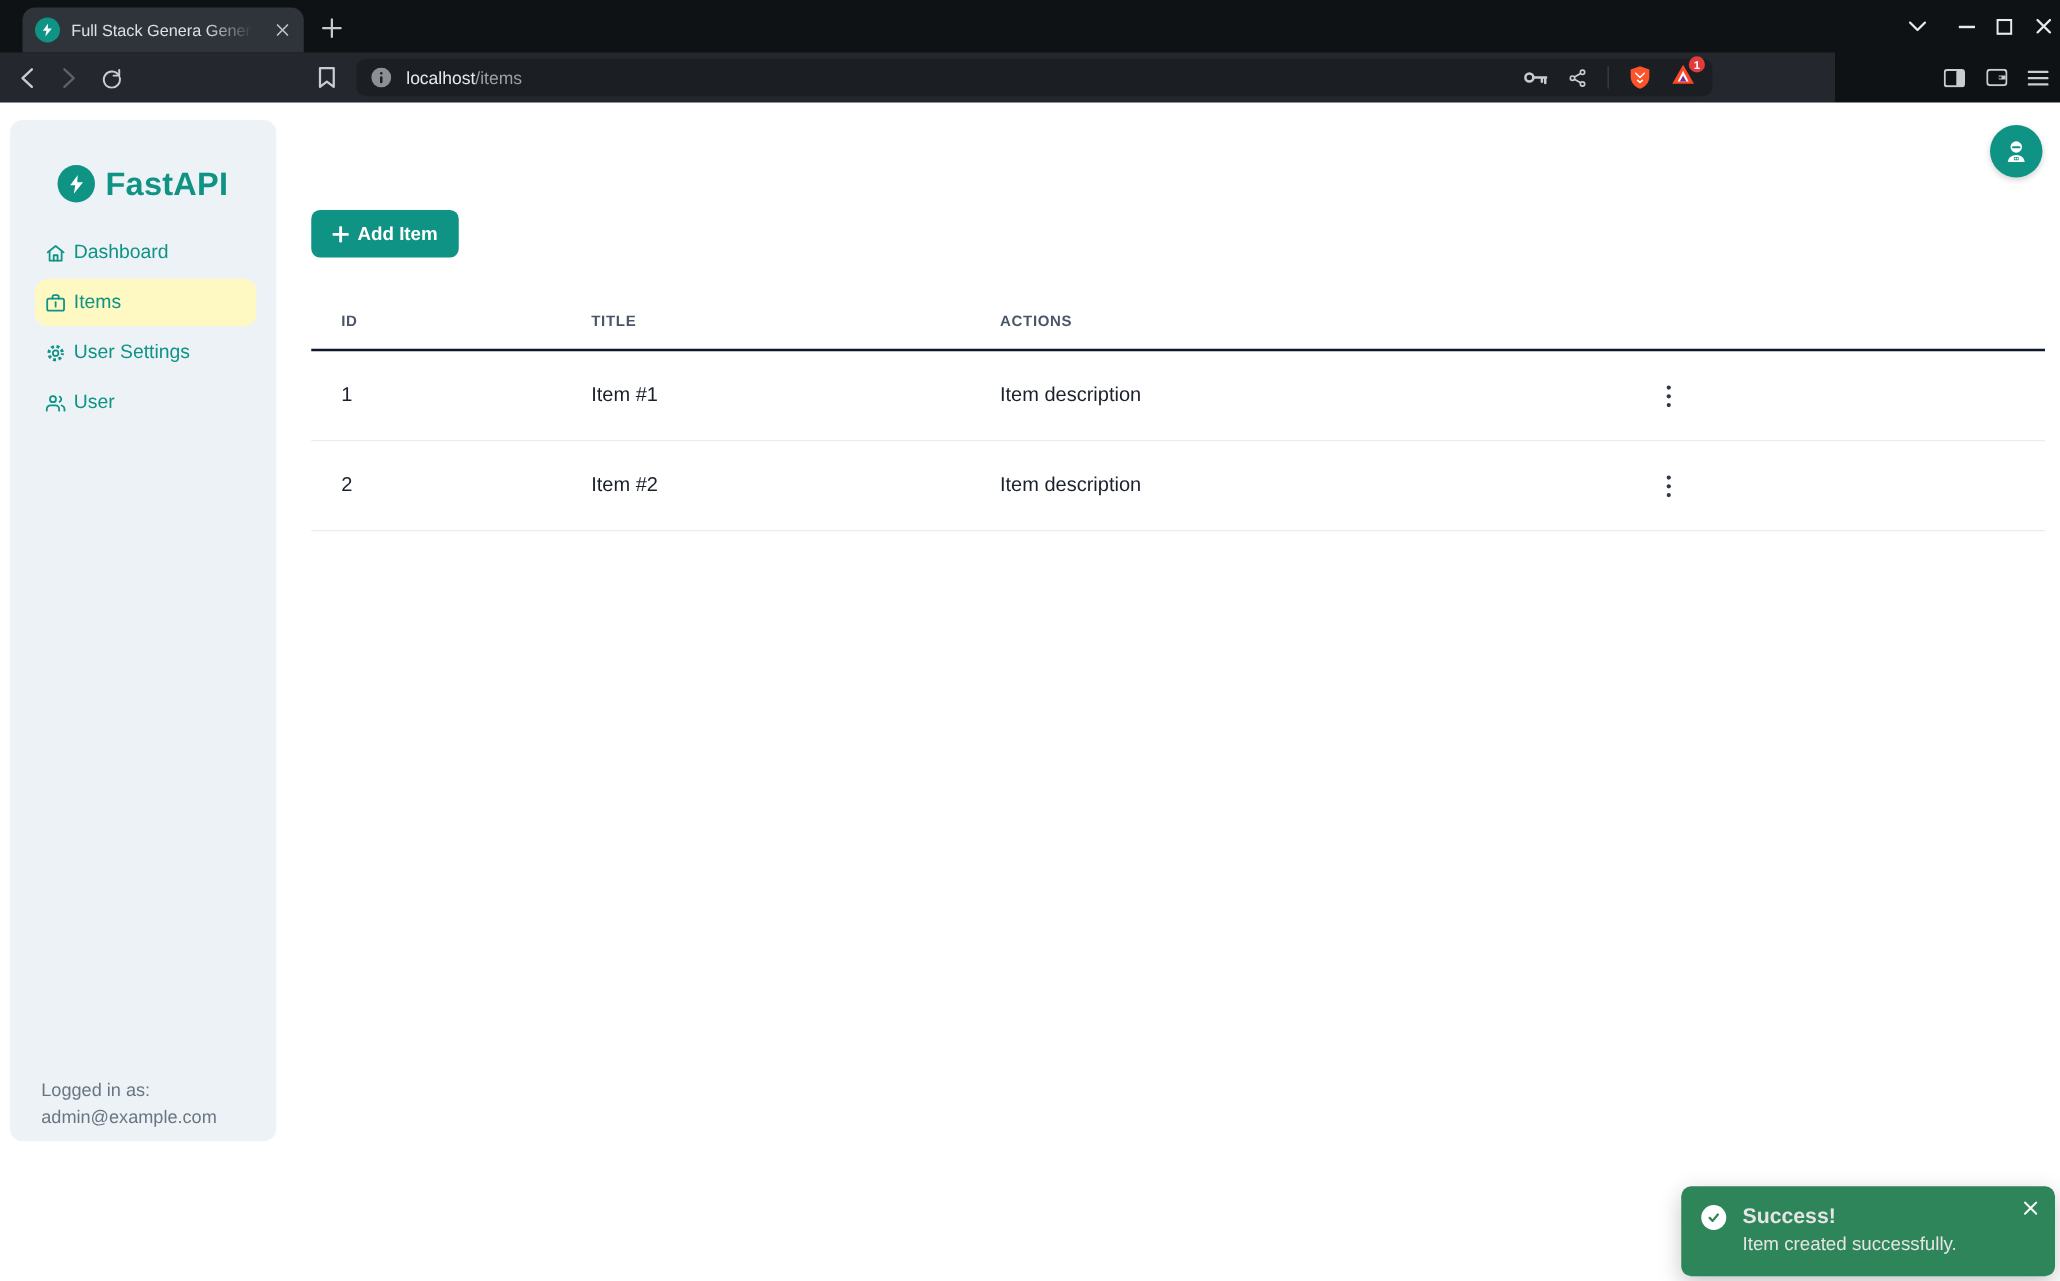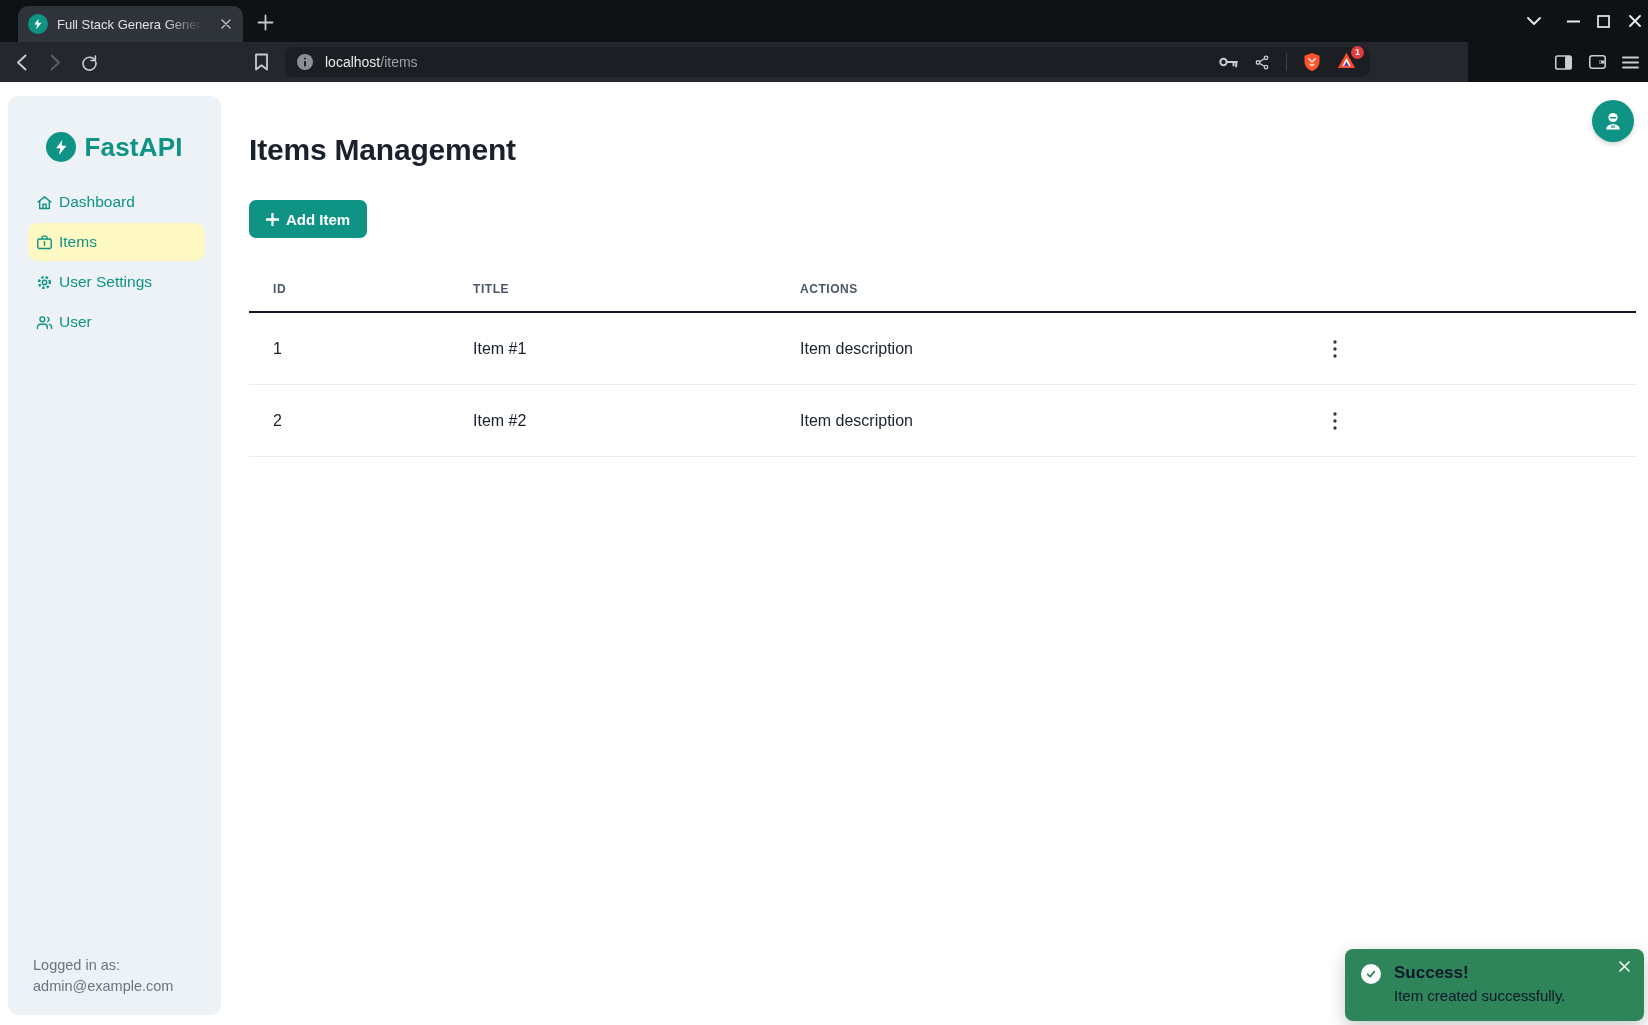--- a/index.html
+++ b/index.html
@@ -36,50 +36,50 @@
   .rewards-wrap { position:relative; }
   .badge { position:absolute; top:-6px; right:-8px; min-width:13px; height:13px; padding:0 3px;
            background:var(--badge-red,#E23B3B); border-radius:7px; color:#fff; font-size:9px; font-weight:bold;
            display:flex; align-items:center; justify-content:center; }
   .tr-icon { position:absolute; top:8px; width:24px; height:24px; display:flex; align-items:center; justify-content:center; }
   .tr-panel { left:1551px; } .tr-wallet { left:1585px; } .tr-menu { left:1618px; }
 
   
   .page { position:absolute; left:0; top:82px; width:1648px; height:943px; background:#fff; }
 
-  .sidebar { position:absolute; left:8px; top:14px; width:213px; height:919px; background:#EDF2F7; border-radius:10px; }
+  .sidebar { position:absolute; left:8px; top:14px; width:213px; height:817px; background:#EDF2F7; border-radius:10px; }
   .logo { display:flex; align-items:center; justify-content:center; gap:8px; margin-top:34px; height:34px; }
   .logo-circle { width:30px; height:30px; border-radius:50%; background:var(--teal,#0E9384);
                  display:flex; align-items:center; justify-content:center; }
   .logo-text { font-size:26px; font-weight:700; color:var(--teal,#0E9384); letter-spacing:.2px; }
   .nav { margin-top:19px; }
   .nav-item { height:38px; margin:0 16px 2px 20px; border-radius:10px; display:flex; align-items:center;
               padding-left:8px; gap:6px; color:var(--teal,#0E9384); font-size:15.5px; font-weight:500; cursor:pointer; }
   .nav-item.active { background:#fef9c3; }
-  .sidebar-footer { position:absolute; left:25px; bottom:18px; font-size:14.5px; color:#697682; line-height:21px; }
+  .sidebar-footer { position:absolute; left:25px; bottom:8px; font-size:14.5px; color:#697682; line-height:21px; }
 
   .avatar { position:absolute; left:1592px; top:18px; width:42px; height:42px; border-radius:50%;
             background:var(--teal,#0E9384); display:flex; align-items:center; justify-content:center;
             box-shadow:0 2px 5px rgba(0,0,0,.18); }
 
   .content { position:absolute; left:249px; top:52px; right:12px; }
   .page-title { font-size:30px; line-height:32px; font-weight:700; color:var(--heading,#1A202C); letter-spacing:-.2px; }
   .add-btn { margin-top:34px; height:38px; padding:0 17px; border-radius:7px; background:var(--teal,#0E9384);
              color:#fff; font-size:15px; font-weight:700; display:inline-flex; align-items:center; gap:7px; }
   .table { margin-top:28px; }
   .thead { display:flex; align-items:center; height:47px; border-bottom:2px solid #0f172a; }
   .th { font-size:12px; font-weight:700; color:#4A5568; letter-spacing:.55px; padding-left:24px; }
   .tr { display:flex; align-items:center; height:72px; border-bottom:1px solid #E8EDF2; }
   .td { font-size:16px; color:#1A202C; padding-left:24px; }
   .col-id { width:200px; flex:none; } .col-title { width:327px; flex:none; }
   .col-desc { width:519px; flex:none; } .col-actions { flex:1; }
   .kebab { width:32px; height:32px; margin-left:24px; display:flex; align-items:center; justify-content:center; border-radius:6px; }
 
   .toast { position:absolute; left:1345px; top:867px; width:299px; height:72px; background:var(--toast-green,#2F855A);
-           border-radius:8px; color:#0f172a; display:flex; padding:13px 14px 13px 16px;
+           border-radius:8px; color:#e5e5e5; display:flex; padding:13px 14px 13px 16px;
            box-shadow:0 6px 18px rgba(0,0,0,.22); }
   .toast-check { width:20px; height:20px; border-radius:50%; background:#fff; flex:none; margin-top:2px;
                  display:flex; align-items:center; justify-content:center; }
   .toast-body { margin-left:13px; }
   .toast-title { font-size:17px; font-weight:700; line-height:22px; }
   .toast-msg { font-size:15px; line-height:24px; }
   .toast-close { position:absolute; top:9px; right:12px; width:16px; height:16px;
                  display:flex; align-items:center; justify-content:center; opacity:.95; }
 </style>
 </head>
@@ -279,21 +279,20 @@
       <circle cx="12" cy="8.6" r="4.6" fill="#fff"></circle>
       <rect x="8.6" y="7.9" width="6.8" height="1.7" rx="0.85" fill="#0E9384"></rect>
       <path d="M5.2 20.5 a6.8 5.6 0 0 1 13.6 0 z" fill="#fff"></path>
       <rect x="10.1" y="16.6" width="3.8" height="2.5" rx="0.5" fill="#0E9384"></rect>
       <rect x="10.7" y="17.2" width="1.1" height="1.3" fill="#fff"></rect>
       <rect x="12.3" y="17.2" width="1.1" height="1.3" fill="#fff"></rect>
     </svg>
   </button>
 
   <main class="content">
-    <h1 class="page-title">Items Management</h1>
 
     <button class="add-btn">
       <svg width="13" height="13" viewBox="0 0 13 13">
           <path d="M6.5 0.8 V12.2 M0.8 6.5 H12.2" stroke="#fff" stroke-width="2.3" stroke-linecap="round"></path>
         </svg>
       <span>Add Item</span>
     </button>
 
     <div class="table">
       <div class="thead">

